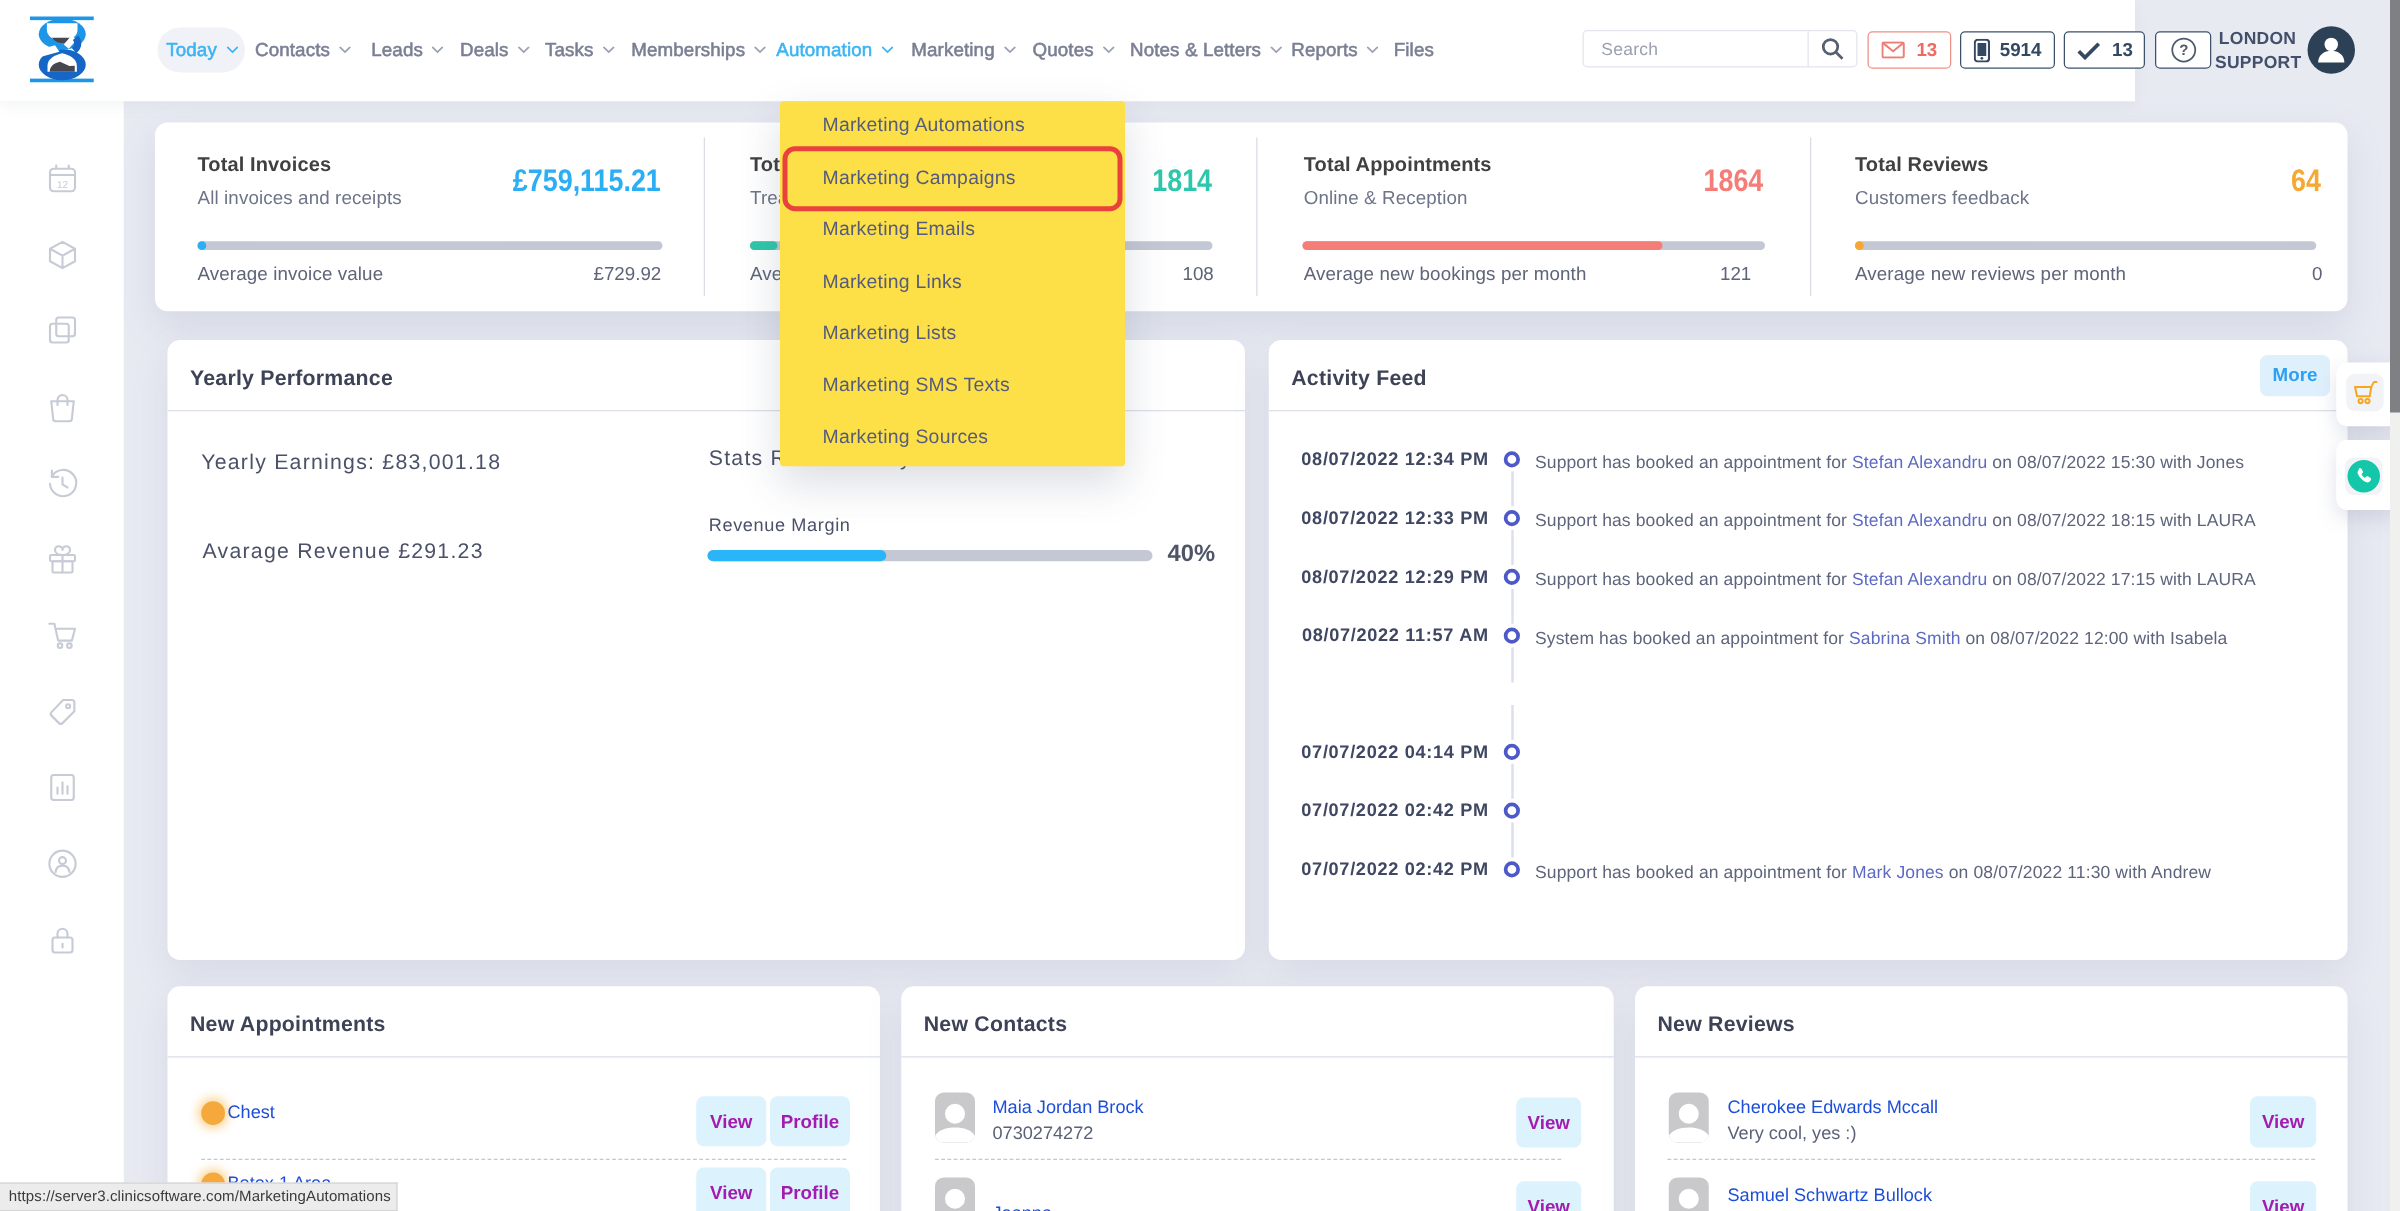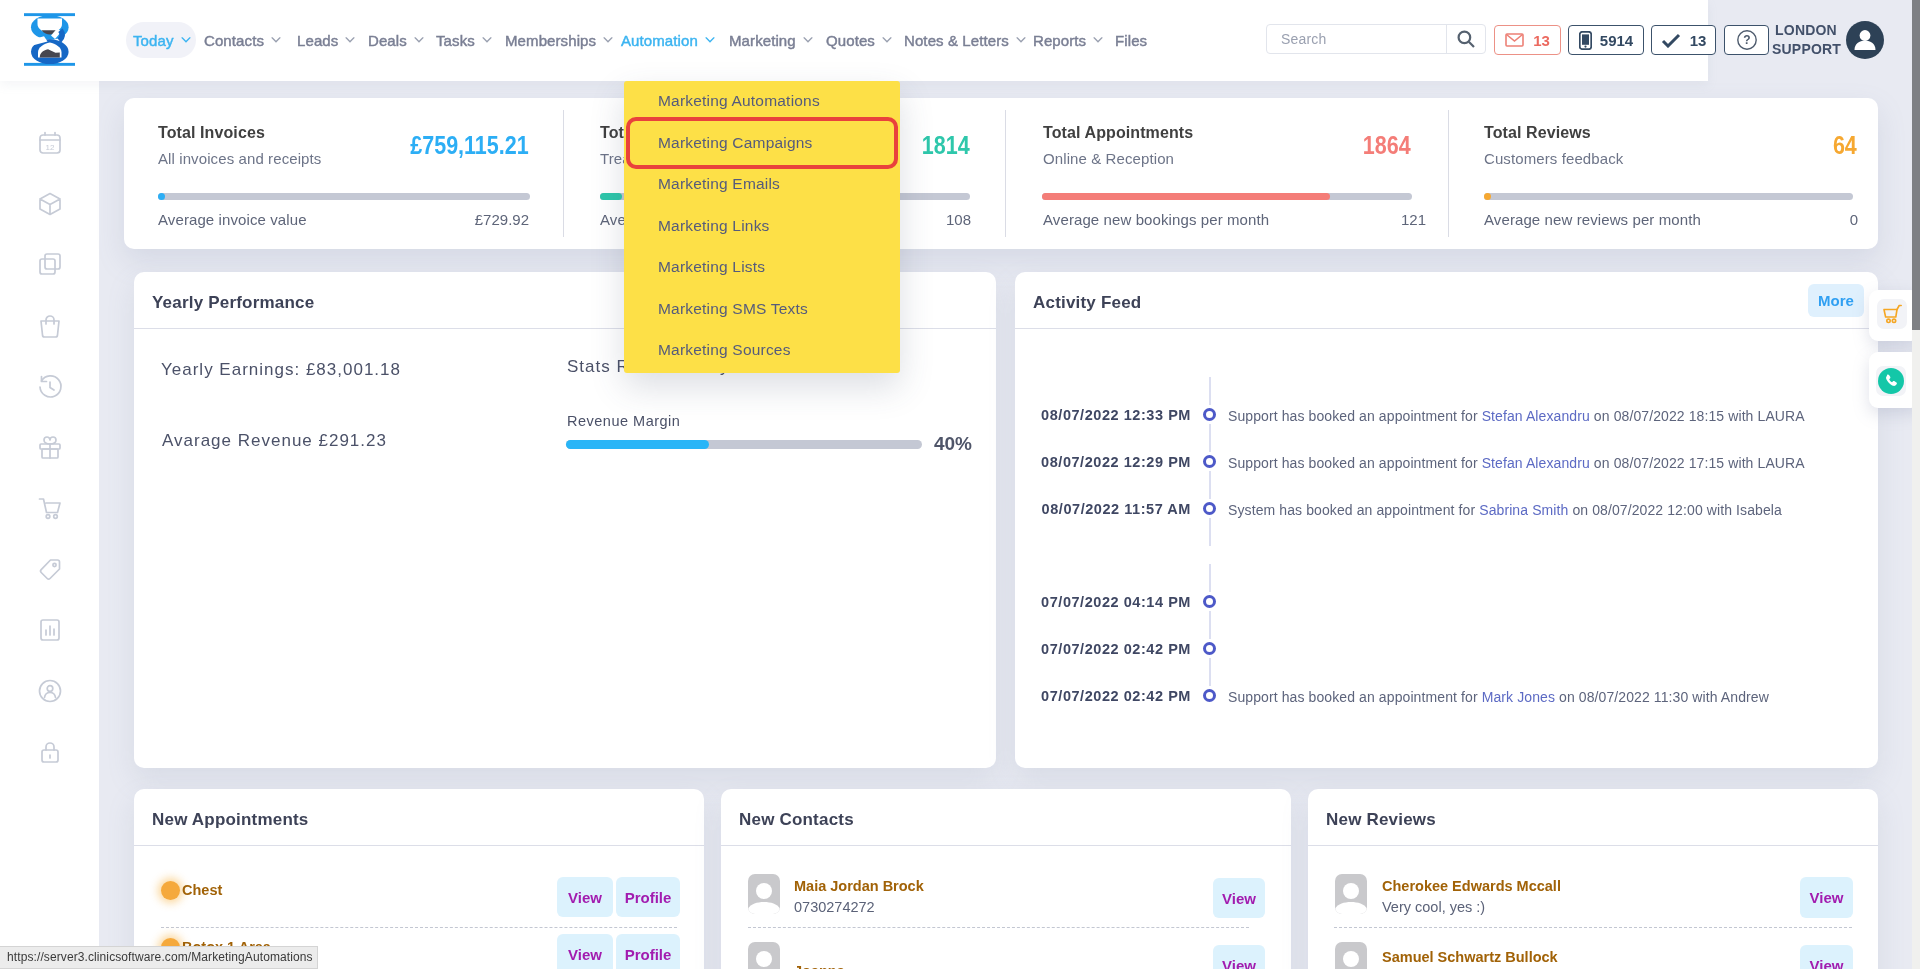--- a/index.html
+++ b/index.html
@@ -67,21 +67,21 @@
 .ftext { position:absolute; left:213px; top:1px; font-size:14px; color:#5d647c; white-space:nowrap; letter-spacing:.1px; }
 .fname { color:#5c6ac4; }
 .fline { position:absolute; left:194px; width:2px; background:#dcdff1; }
 
 
 #napp { left:134px; top:789px; width:570px; height:240px; }
 #ncon { left:721px; top:789px; width:570px; height:240px; }
 #nrev { left:1308px; top:789px; width:570px; height:240px; }
 .bbtn { position:absolute; background:#dcf2fd; border-radius:6px; color:#a21caf; font-size:15px; font-weight:700; display:flex; align-items:center; justify-content:center; }
 .odot { position:absolute; width:19px; height:19px; border-radius:50%; background:#f5a93c; box-shadow:0 0 8px 3px rgba(246,166,35,0.45); }
-.rname { position:absolute; font-size:14.5px; font-weight:700; color:#a16207;text-align:right; }
+.rname { position:absolute; font-size:14.5px; font-weight:400; color:#1d4ed8;text-align:right; }
 .rsub { position:absolute; font-size:14.5px; color:#5b6278; }
 .dashed { position:absolute; border-top:1.5px dashed #c3c7d2; }
 .avatarbox { position:absolute; width:32px; height:40px; border-radius:7px; background:#c9c9cc; overflow:hidden; }
 
 
 #dropdown { position:absolute; left:613px; top:81px; width:276px; height:292px; background:#fde047; border-radius:3px; box-shadow:0 14px 34px rgba(60,70,100,0.18); z-index:40;margin-left:11px; }
 .ditem { position:absolute; left:34px; font-size:15.5px; font-weight:400; color:#555b7c; letter-spacing:.2px; }
 #redbox { position:absolute; left:2px; top:36px; width:272px; height:52px; border:4px solid #e9423c; border-radius:10px; }
 
 
@@ -258,21 +258,21 @@
   <div class="cl" style="left:476px">Average treatments per month</div>
   <div class="cr" style="right:907px">108</div>
 
   <div class="ct" style="left:919px; top:26px">Total Appointments</div>
   <div class="cs" style="left:919px; top:52px">Online &amp; Reception</div>
   <div class="cv" style="right:467px; top:33px; color:#f47d78">1864</div>
   <div class="cbar" style="left:918px; width:370px">
       <div class="cfill" style="width:288px; background:#f47d78"></div>
     </div>
   <div class="cl" style="left:919px">Average new bookings per month</div>
-  <div class="cr" style="right:452px">121</div>
+  <div class="cr" style="right:477px">121</div>
 
   <div class="ct" style="left:1360px; top:26px">Total Reviews</div>
   <div class="cs" style="left:1360px; top:52px">Customers feedback</div>
   <div class="cv" style="right:21px; top:33px; color:#f6a831">64</div>
   <div class="cbar" style="left:1360px; width:369px">
       <div class="cfill" style="width:7px; background:#f6a831"></div>
     </div>
   <div class="cl" style="left:1360px">Average new reviews per month</div>
   <div class="cr" style="right:20px">0</div>
 </div>
@@ -294,20 +294,25 @@
   <div class="ptitle">Activity Feed</div>
   <div id="more">More</div>
   <div class="pdiv"></div>
   <div class="fline" style="top:105px; height:28px"></div>
   <div class="fline" style="top:152px; height:28px"></div>
   <div class="fline" style="top:199px; height:28px"></div>
   <div class="fline" style="top:246px; height:28px"></div>
   <div class="fline" style="top:292px; height:28px"></div>
   <div class="fline" style="top:339px; height:28px"></div>
   <div class="fline" style="top:386px; height:28px"></div>
+  <div class="frow" style="top:88px">
+      <div class="fdate">08/07/2022 12:34 PM</div>
+      <div class="fdot"></div>
+      <div class="ftext">Support has booked an appointment for <span class="fname">Stefan Alexandru</span> on 08/07/2022 15:30 with Jones</div>
+    </div>
   <div class="frow" style="top:135px">
       <div class="fdate">08/07/2022 12:33 PM</div>
       <div class="fdot"></div>
       <div class="ftext">Support has booked an appointment for <span class="fname">Stefan Alexandru</span> on 08/07/2022 18:15 with LAURA</div>
     </div>
   <div class="frow" style="top:182px">
       <div class="fdate">08/07/2022 12:29 PM</div>
       <div class="fdot"></div>
       <div class="ftext">Support has booked an appointment for <span class="fname">Stefan Alexandru</span> on 08/07/2022 17:15 with LAURA</div>
     </div>

